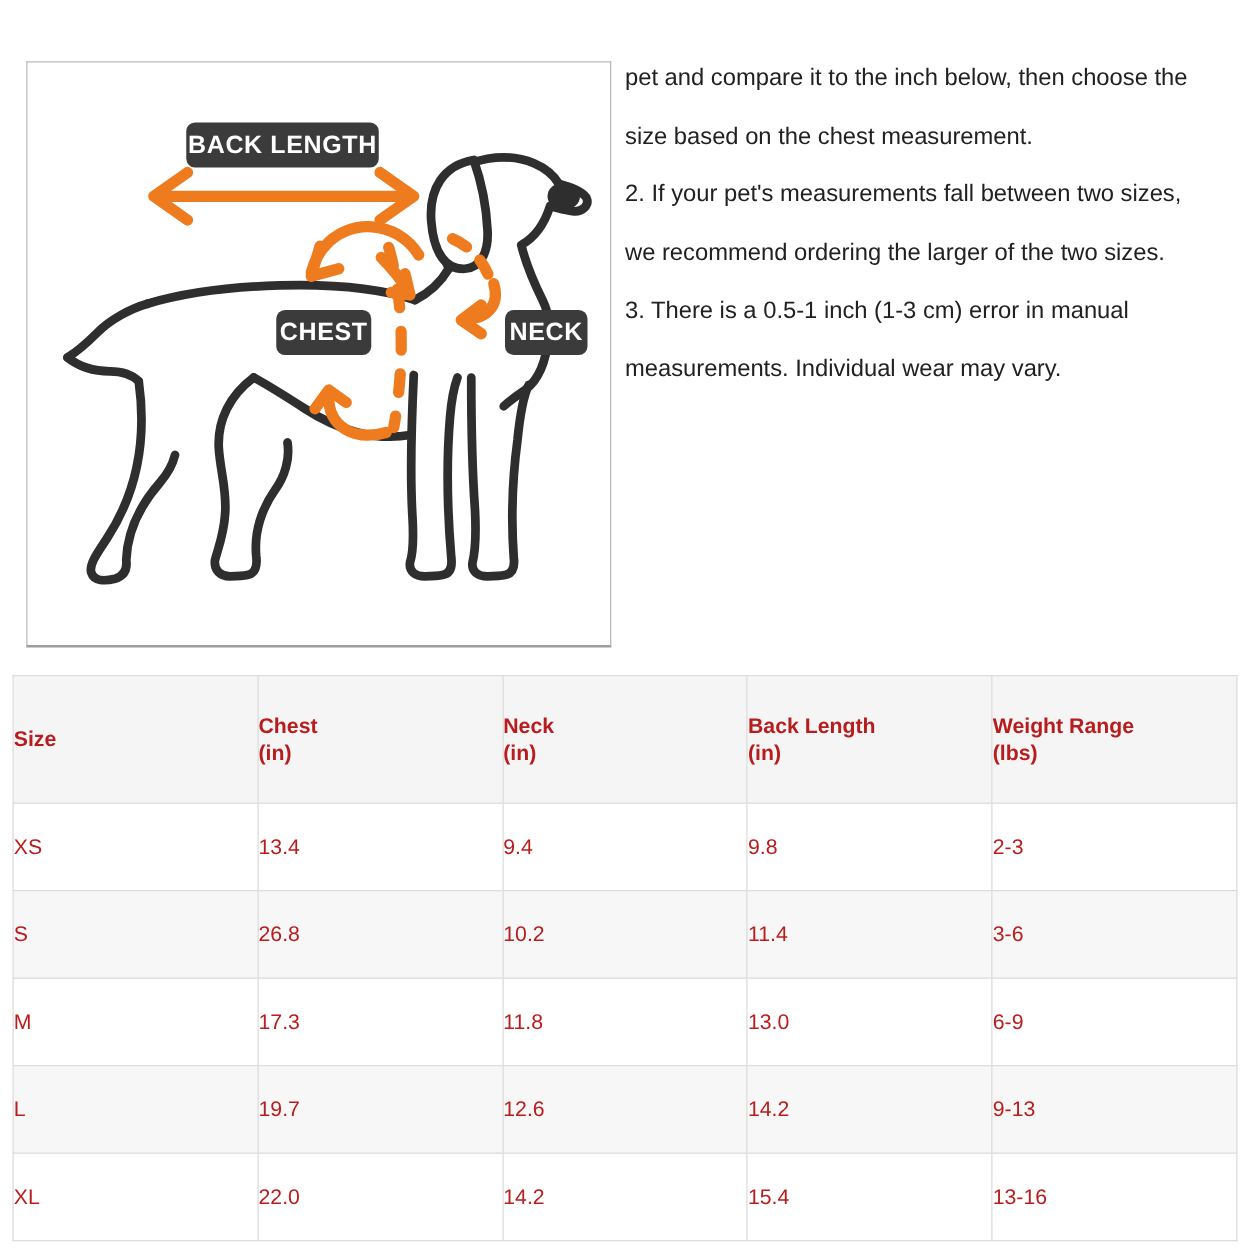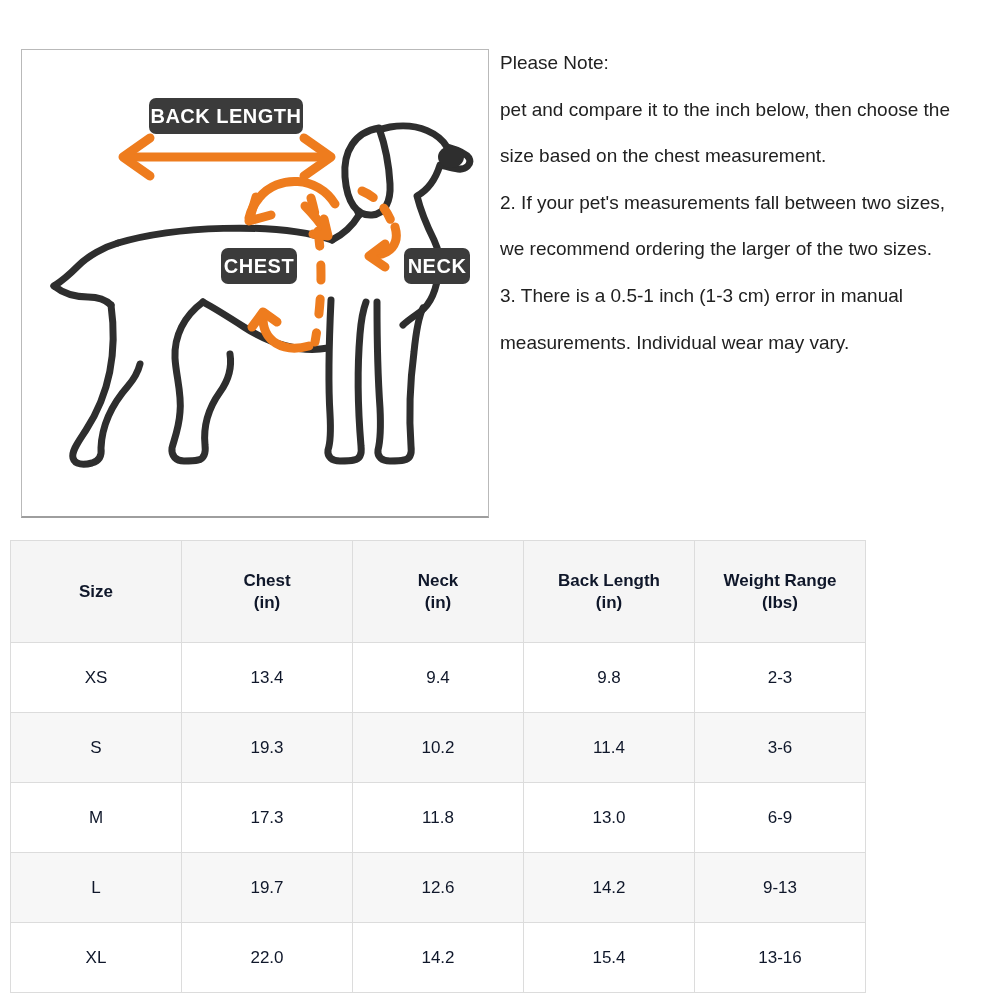--- a/index.html
+++ b/index.html
@@ -47,26 +47,26 @@
     font-size: 19px;
     line-height: 46.6px;
     color: #212121;
   }
   .notes div { white-space: nowrap; }
 
   
   .size-table {
     position: absolute;
     left: 10px; top: 540px;
-    width: 856px;
+    width: 980px;
     border-collapse: collapse;
     table-layout: fixed;
-    text-align: center;
+    text-align: left;
     font-size: 17px;
-    color: #0f172a;
+    color: #b91c1c;
   }
   .size-table th, .size-table td {
     border: 1px solid #dcdcdc;
     font-weight: normal;
     padding: 0;
   }
   .size-table thead th {
     height: 102px;
     background: #f5f5f5;
     font-weight: bold;
@@ -177,21 +177,20 @@
       </g>
     </g>
   </svg>
 
   <div class="measure-badge badge-back-length">BACK LENGTH</div>
   <div class="measure-badge badge-chest">CHEST</div>
   <div class="measure-badge badge-neck">NECK</div>
 </div>
 
 <div class="notes">
-  <div>Please Note:</div>
   <div>pet and compare it to the inch below, then choose the</div>
   <div>size based on the chest measurement.</div>
   <div>2. If your pet's measurements fall between two sizes,</div>
   <div>we recommend ordering the larger of the two sizes.</div>
   <div>3. There is a 0.5-1 inch (1-3 cm) error in manual</div>
   <div>measurements. Individual wear may vary.</div>
 </div>
 
 <table class="size-table">
   <thead>
@@ -221,21 +220,21 @@
   <tbody>
     <tr>
       <td>XS</td>
       <td>13.4</td>
       <td>9.4</td>
       <td>9.8</td>
       <td>2-3</td>
     </tr>
     <tr class="alt">
       <td>S</td>
-      <td>19.3</td>
+      <td>26.8</td>
       <td>10.2</td>
       <td>11.4</td>
       <td>3-6</td>
     </tr>
     <tr>
       <td>M</td>
       <td>17.3</td>
       <td>11.8</td>
       <td>13.0</td>
       <td>6-9</td>

